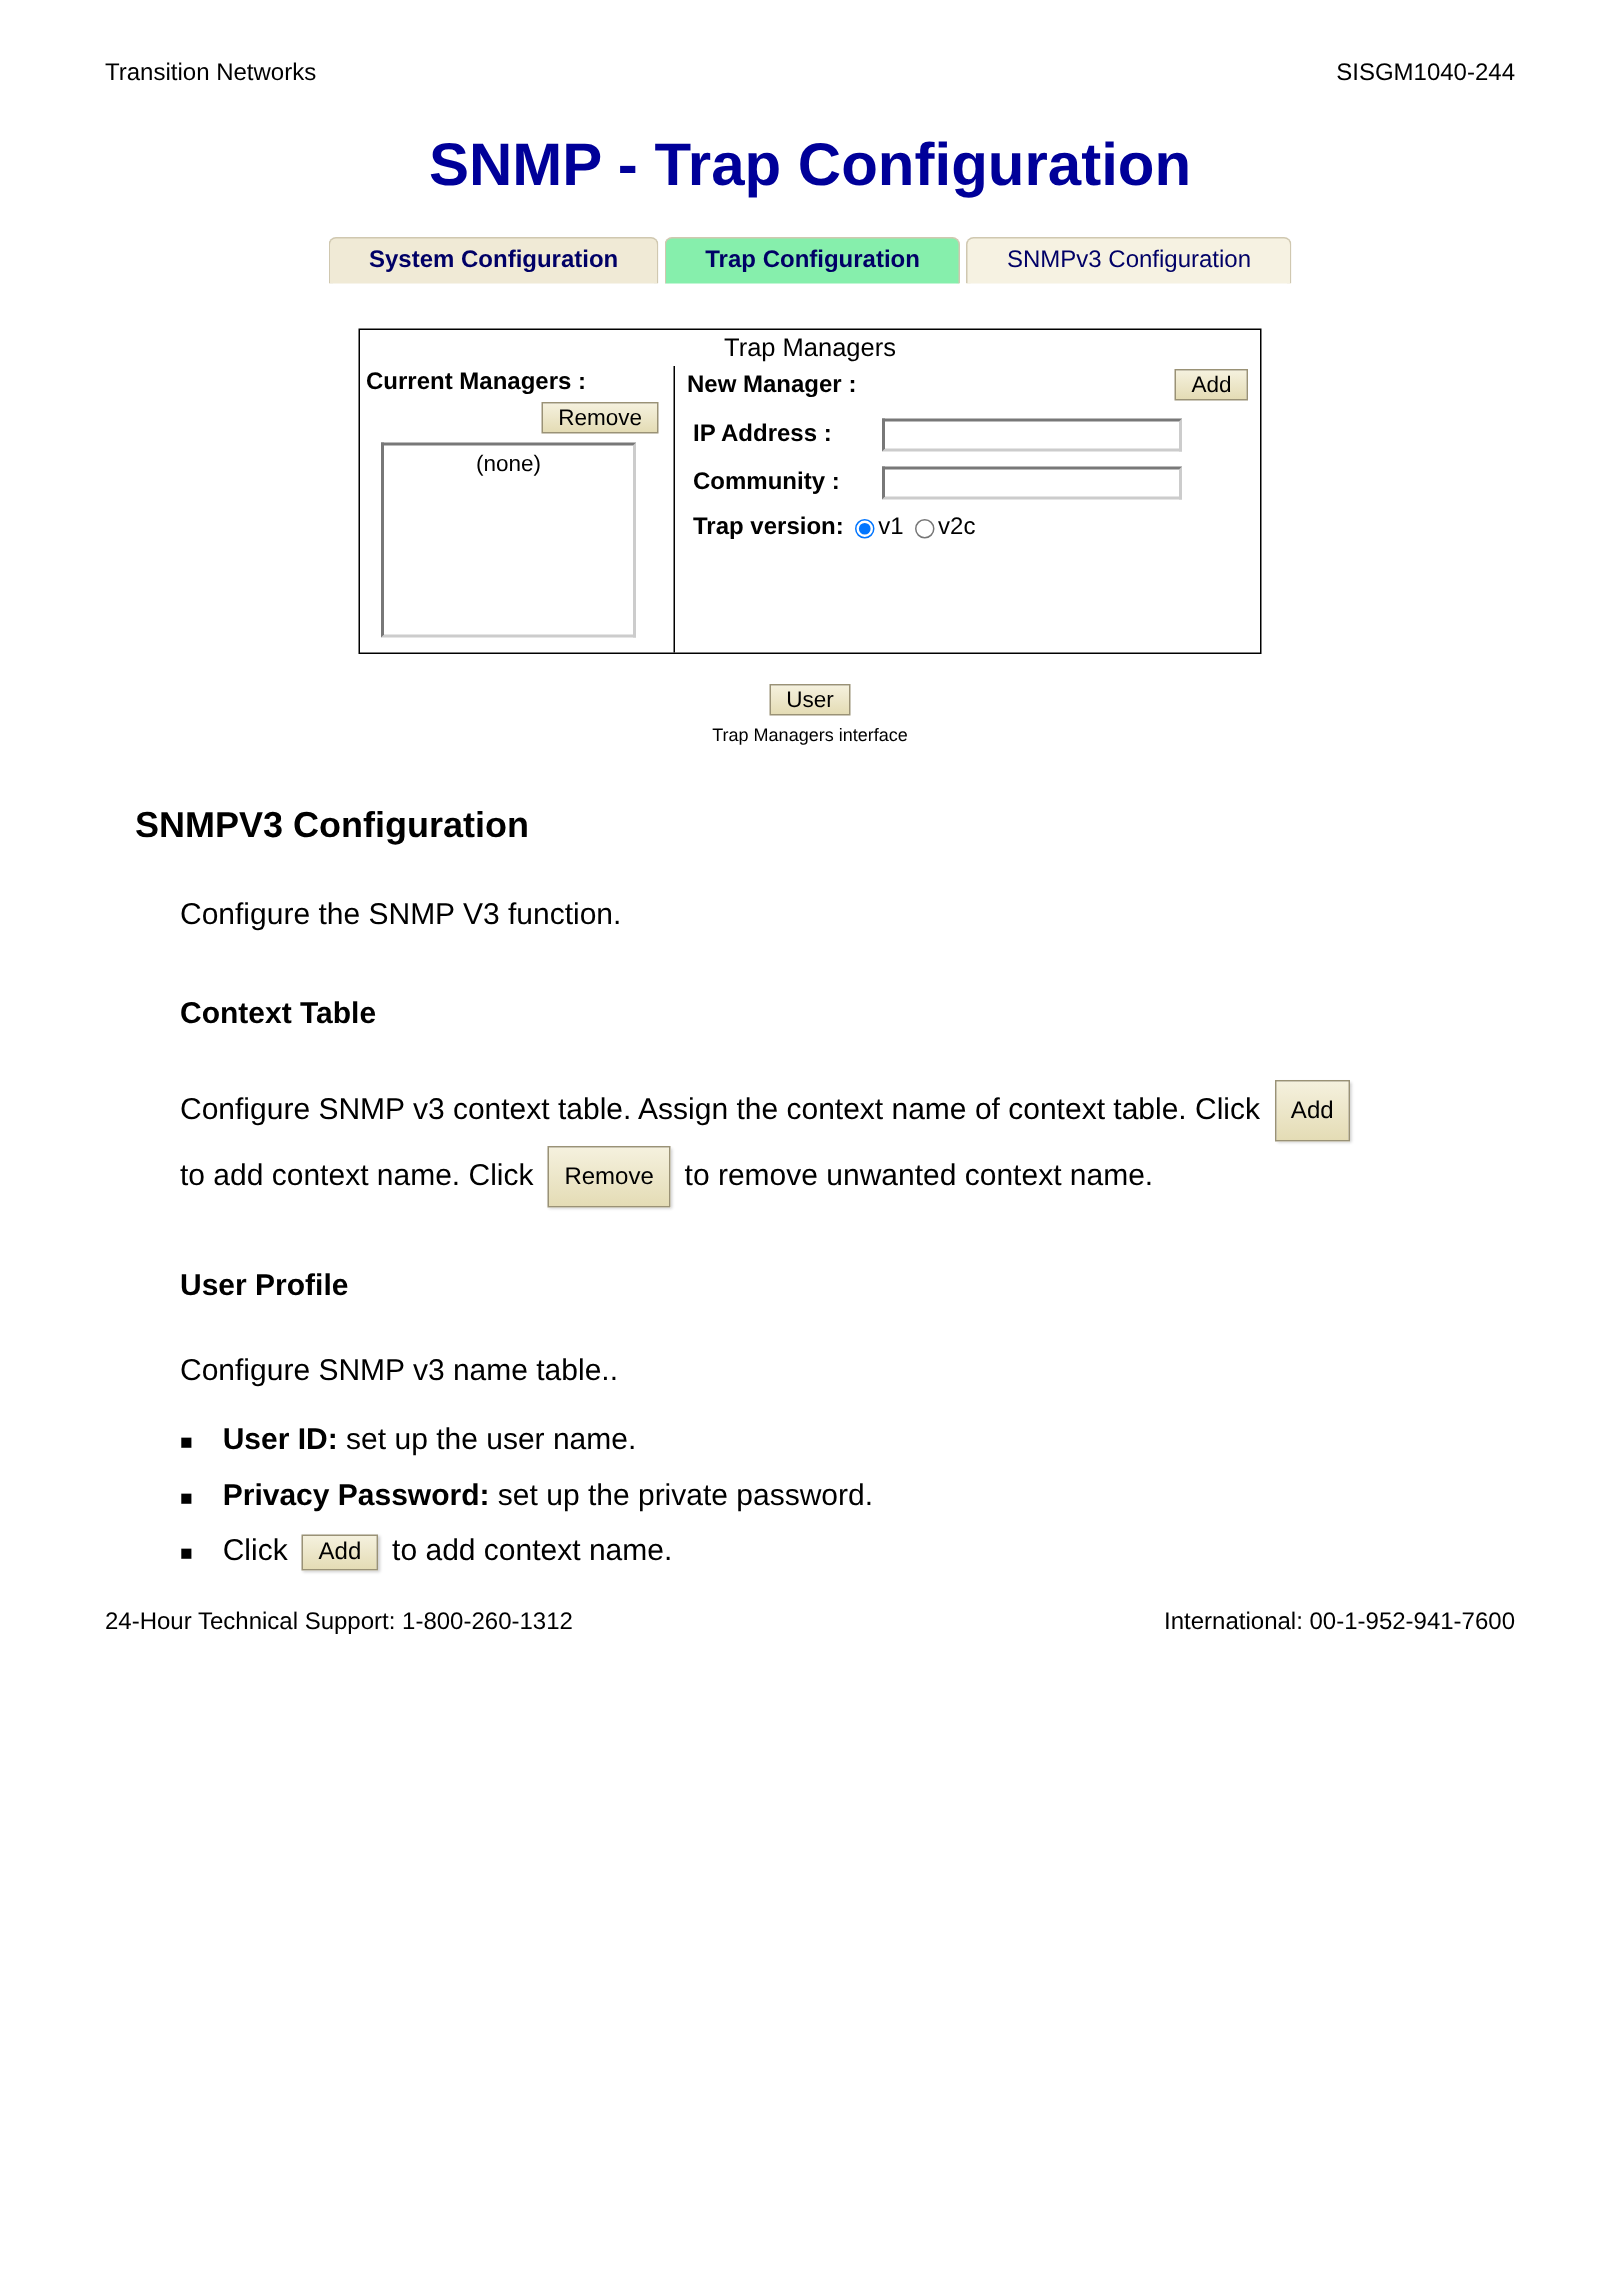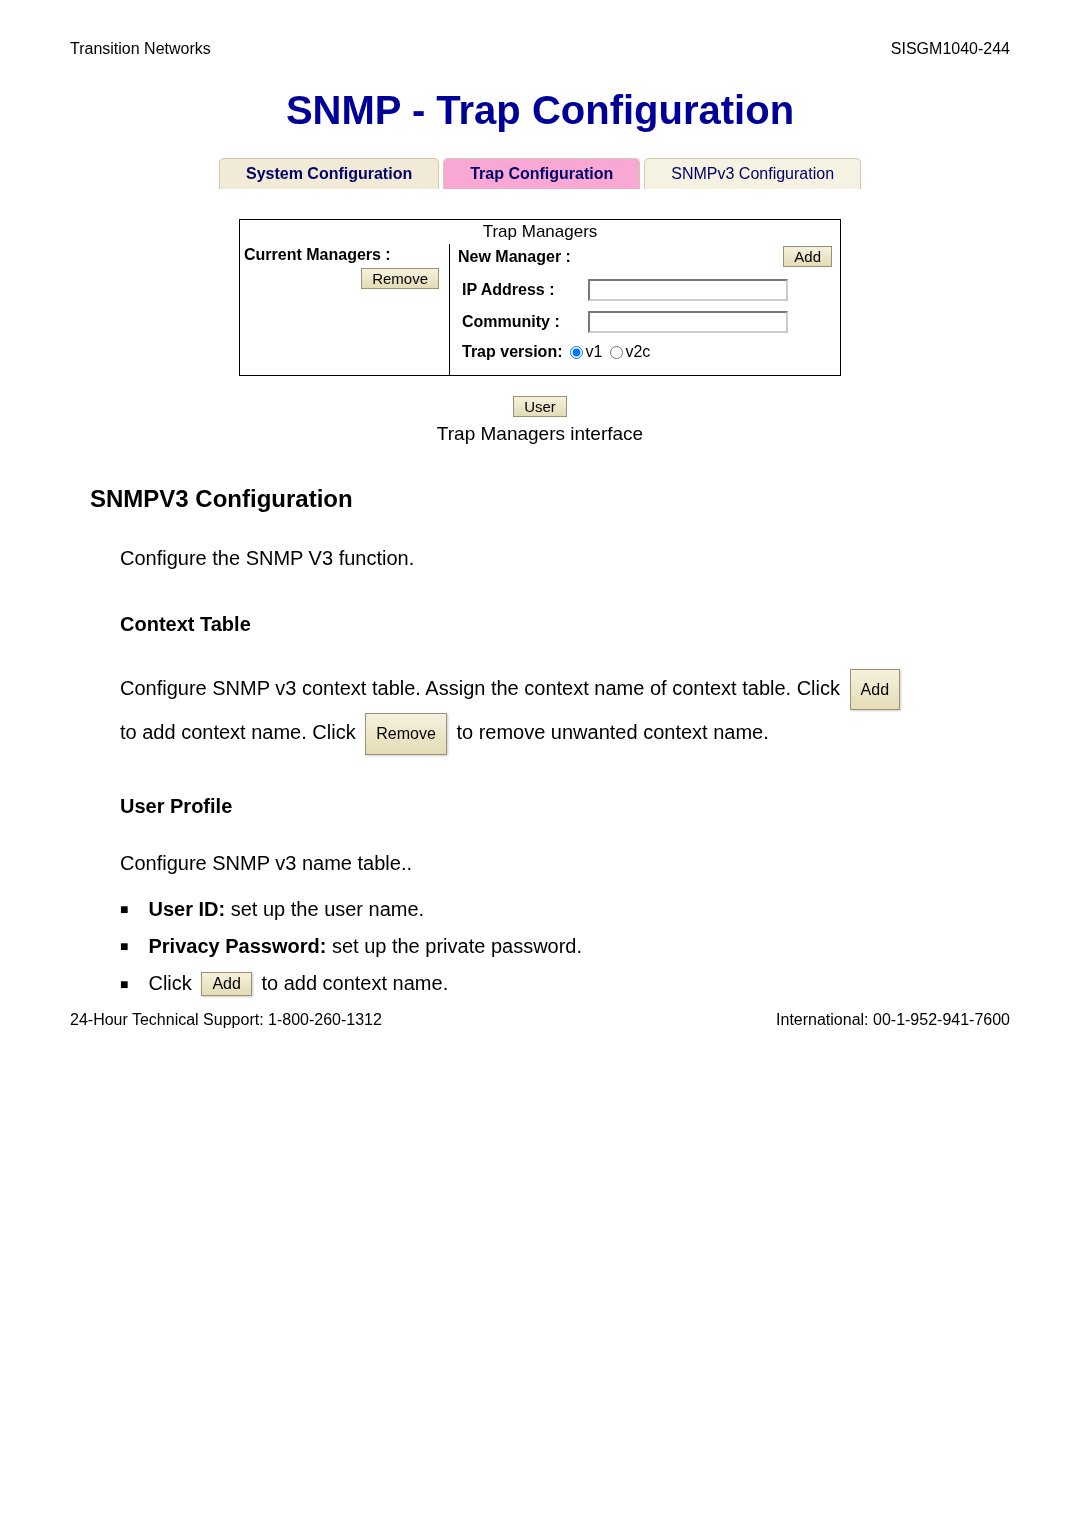--- a/index.html
+++ b/index.html
@@ -19,21 +19,21 @@
     padding: 6px 26px;
     font-size: 16px;
     font-weight: bold;
     border-top-left-radius: 5px;
     border-top-right-radius: 5px;
     border: 1px solid #d0c8b0;
     border-bottom: none;
     cursor: pointer;
   }
   .tab.inactive { background: #f0ead6; color: #000066; }
-  .tab.active { background: #f9a8d4; color: #000066; }
+  .tab.active { background: #86efac; color: #000066; }
   .tab.snmpv3 { background: #f6f2e2; font-weight: normal; color: #000066; }
   .panel-wrap { display: flex; justify-content: center; }
   .panel { border: 1px solid #000; }
   .panel-title { font-size: 17px; font-weight: normal; text-align: center; padding: 2px 0; }
   .panel-cols { display: flex; }
   .col-left { border-right: 1px solid #000; width: 210px; }
   .col-right { width: 390px; }
   .col-head { font-weight: bold; font-size: 16px; padding: 2px 8px; display:flex; justify-content:space-between; align-items:center; gap:6px;}
   .col-head-left { justify-content: flex-start; padding-left: 4px;}
   .col-head-right { justify-content: space-between; }
@@ -55,41 +55,41 @@
     padding-top: 4px;
     overflow: auto;
   }
   .form-area { padding: 10px 12px 14px 12px; font-size: 16px; }
   .form-row { display: flex; align-items: center; gap: 6px; margin-bottom: 10px; }
   .form-label { font-weight: bold; width: 120px; }
   .text-input { border: 2px inset #ccc; height: 22px; width: 200px; background:#fff; }
   .radio-row { font-weight: bold; display:flex; align-items:center; gap:0; }
   .radio-row input { margin: 0 2px 0 8px; }
   .help-row { text-align: center; margin: 18px 0 6px 0; }
-  .caption { text-align: center; font-size: 19px; margin-bottom: 40px; }
+  .caption { text-align: center; font-size: 12px; margin-bottom: 40px; }
   .section-h { font-size: 24px; font-weight: bold; margin: 10px 0 30px 20px; }
   .para { font-size: 20px; margin: 0 0 40px 50px; line-height: 1.5; }
   .sub-h { font-size: 20px; font-weight: bold; margin: 0 0 30px 50px; }
   .inline-text { line-height: 2.2; }
   .inline-btn {
     display: inline-block;
     font-size: 16px;
     padding: 2px 10px;
     margin: 0 4px;
     background: linear-gradient(#f5f1de, #e4dcb5);
     border: 1px solid #9a9276;
     box-shadow: 1px 1px 2px rgba(0,0,0,0.2);
     vertical-align: middle;
     cursor: pointer;
   }
   .bullet-list { list-style: none; margin-left: 50px; }
   .bullet-list li { margin-bottom: 14px; display:flex; align-items:center; gap:18px; }
   .bullet-list li::before { content: "■"; font-size: 14px; margin-right: 2px; }
   .bullet-content { flex: 1; }
-  .doc-footer { display: flex; justify-content: space-between; font-size: 16px; margin-top: 15px; }
+  .doc-footer { display: flex; justify-content: space-between; font-size: 16px; margin-top: 26px; }
 </style>
 </head>
 <body>
 
 <div class="doc-header">
   <span>Transition Networks</span>
   <span>SISGM1040-244</span>
 </div>
 
 <h1 class="page-title">SNMP - Trap Configuration</h1>
@@ -103,20 +103,23 @@
 <div class="panel-wrap">
   <div class="panel">
     <div class="panel-title">Trap Managers</div>
     <div class="panel-cols">
       <div class="col-left">
         <div class="col-head col-head-left">
           <span>Current Managers :</span>
         </div>
         <div style="text-align:right; padding:0 10px 2px 0;">
           <button class="mini-btn">Remove</button>
+        </div>
+        <div class="list-box">
+          <span>(none)</span>
         </div>
       </div>
       <div class="col-right">
         <div class="col-head col-head-right">
           <span>New Manager :</span>
           <button class="mini-btn">Add</button>
         </div>
         <div class="form-area">
           <div class="form-row">
             <span class="form-label">IP Address :</span>

